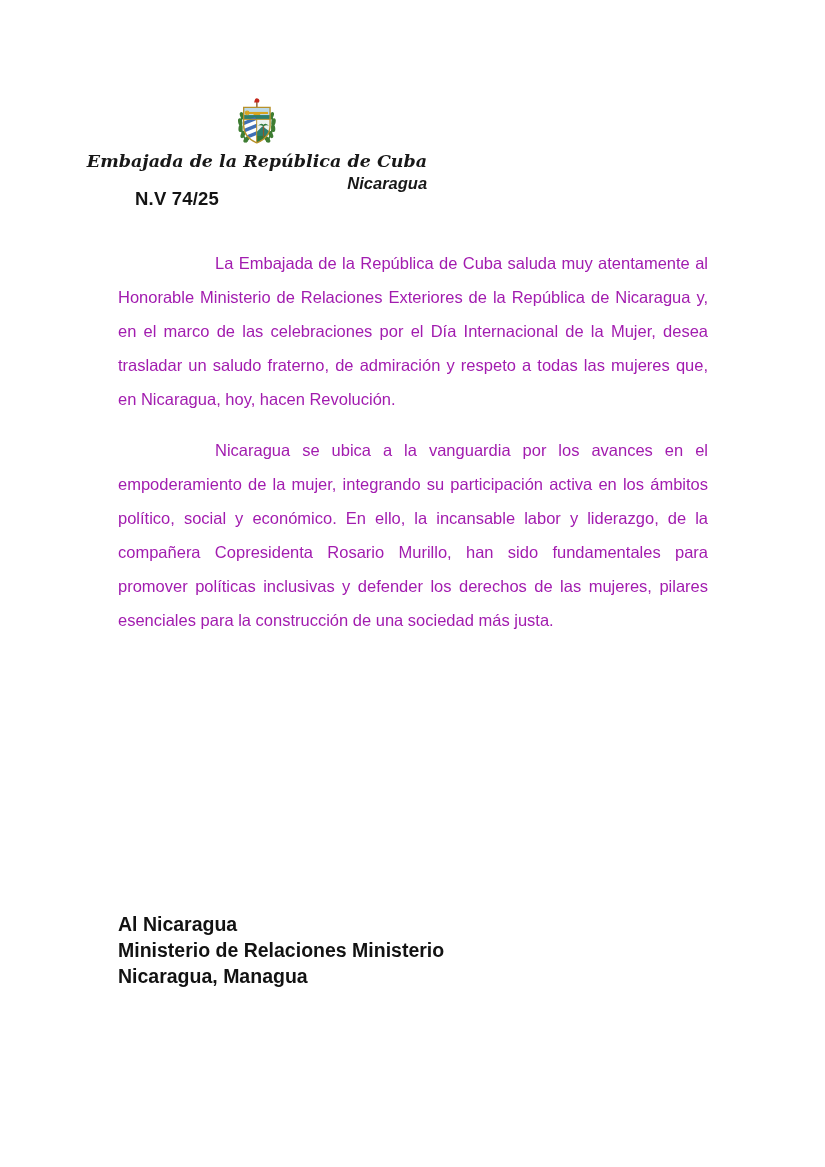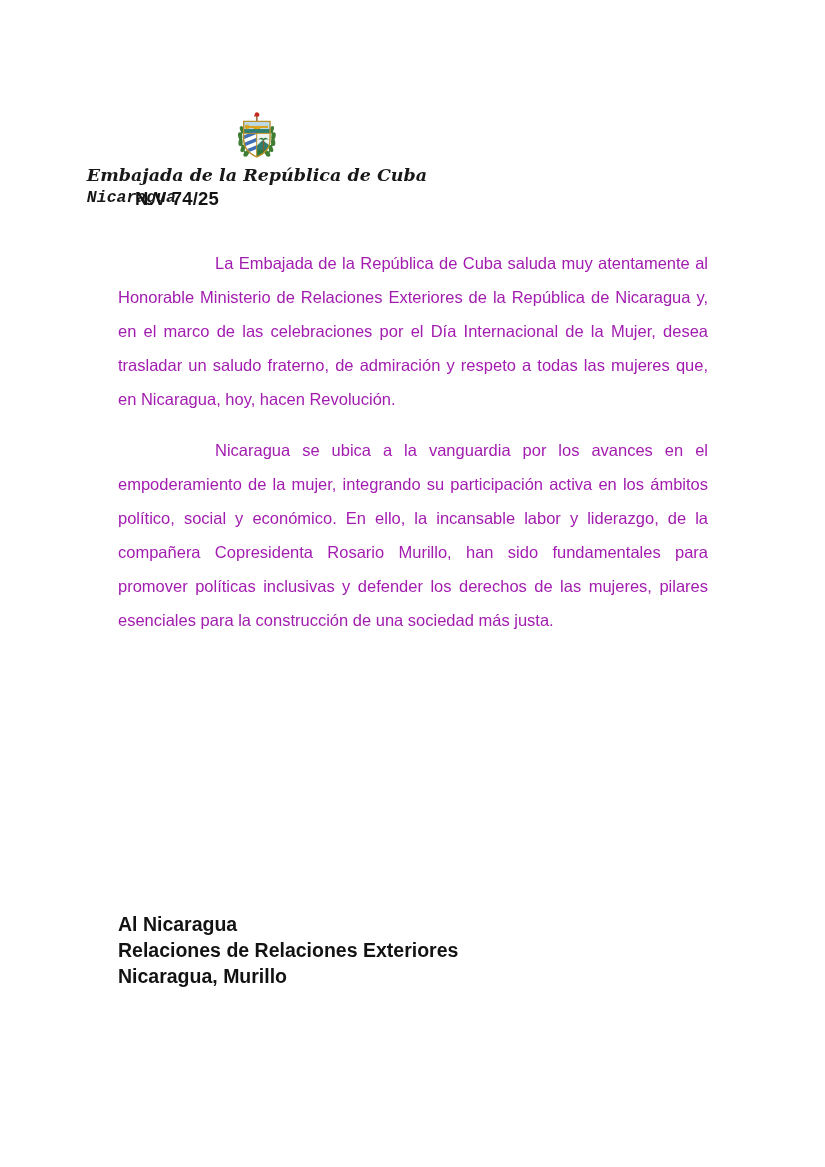--- a/index.html
+++ b/index.html
@@ -9,42 +9,42 @@
     height: 1167px;
     background: #ffffff;
     font-family: "Liberation Sans", sans-serif;
     color: #141414;
     overflow: hidden;
   }
 
   
   .letterhead {
     position: absolute;
-    top: 111px;
+    top: 97px;
     left: 257px;
     transform: translateX(-50%);
-    text-align: left;
+    text-align: right;
     white-space: nowrap;
   }
   .emblem {
     display: block;
     margin: 0 auto 2px auto;
     width: 44px;
     height: 50px;
   }
   .embassy-name {
     font-family: "DejaVu Serif", serif;
     font-style: italic;
     font-weight: bold;
     font-size: 17.5px;
     line-height: 24px;
     color: #181818;
   }
   .embassy-country {
-    font-family: Liberation Mono, monospace;
+    font-family: Liberation Sans, sans-serif;
     font-style: italic;
     font-weight: bold;
     font-size: 16.5px;
     line-height: 21px;
     color: #181818;
   }
 
   
   .reference {
     position: absolute;
@@ -151,17 +151,17 @@
 
   <div class="reference">N.V 74/25</div>
 
   <div class="note-body">
     <p>La Embajada de la República de Cuba saluda muy atentamente al Honorable Ministerio de Relaciones Exteriores de la República de Nicaragua y, en el marco de las celebraciones por el Día Internacional de la Mujer, desea trasladar un saludo fraterno, de admiración y respeto a todas las mujeres que, en Nicaragua, hoy, hacen Revolución.</p>
     <p>Nicaragua se ubica a la vanguardia por los avances en el empoderamiento de la mujer, integrando su participación activa en los ámbitos político, social y económico. En ello, la incansable labor y liderazgo, de la compañera Copresidenta Rosario Murillo, han sido fundamentales para promover políticas inclusivas y defender los derechos de las mujeres, pilares esenciales para la construcción de una sociedad más justa.</p>
   </div>
 
   <div class="addressee">
     <div>Al Nicaragua</div>
-    <div>Relaciones de Relaciones Exteriores</div>
-    <div>Nicaragua, Murillo</div>
+    <div>Ministerio de Relaciones Ministerio</div>
+    <div>Nicaragua, Managua</div>
   </div>
 
 </div>
 
 </body></html>

